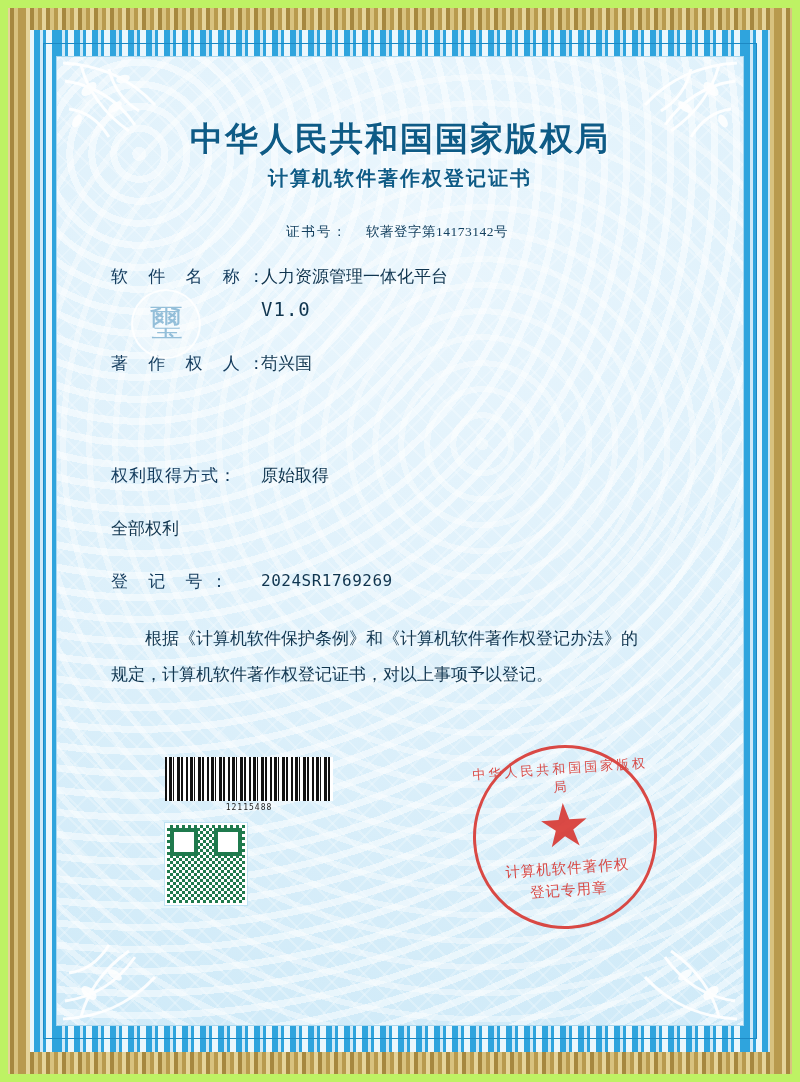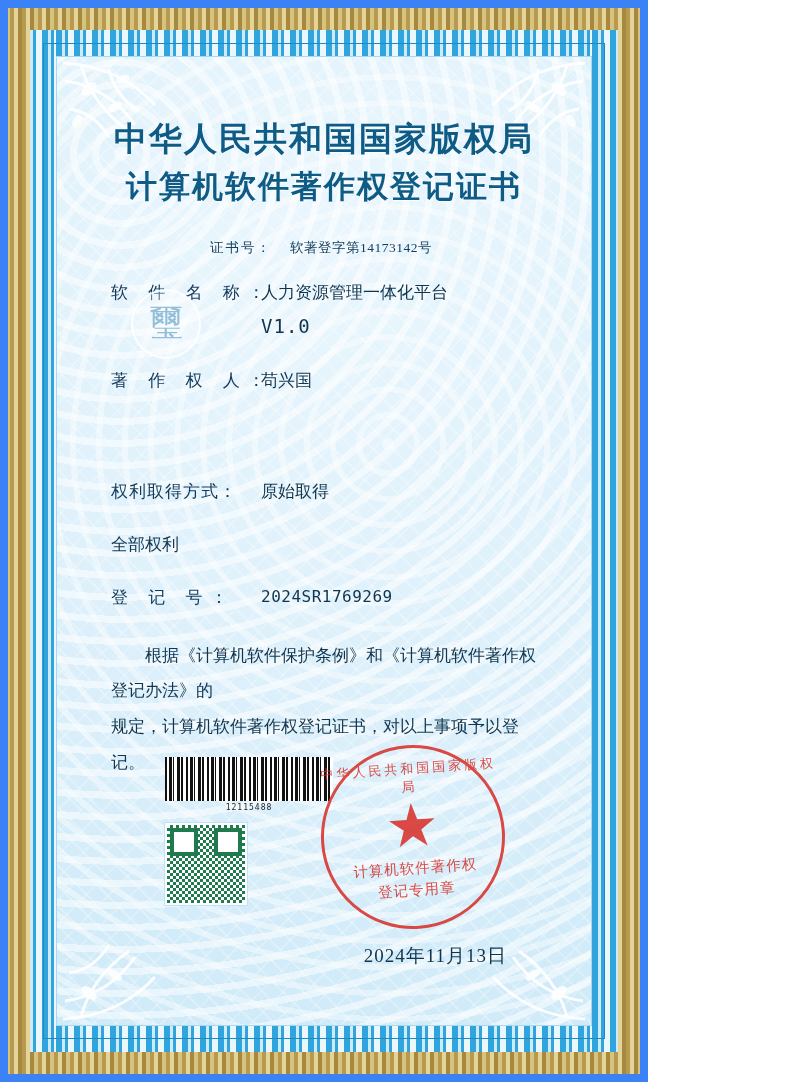--- a/index.html
+++ b/index.html
@@ -10,23 +10,23 @@
     width: 800px;
     height: 1082px;
     font-family: "Liberation Serif", serif;
     background: #ffffff;
     overflow: hidden;
   }
 
   
   .page {
     position: relative;
-    width: 648px;
+    width: 800px;
     height: 1082px;
-    background: #3b82f6;
+    background: #bef264;
     box-sizing: border-box;
     overflow: hidden;
   }
 
   
   .gold-frame {
     position: absolute;
     left: 8px;
     top: 8px;
     right: 8px;
@@ -131,21 +131,21 @@
     text-align: center;
   }
   .title1, .title2 {
     font-family: "DejaVu Serif", serif;
     font-weight: bold;
     color: #0e5b86;
     letter-spacing: 2px;
     text-shadow: 0 1px 0 rgba(255,255,255,.8);
   }
   .title1 { font-size: 33px; line-height: 1.45; }
-  .title2 { font-size: 31px; line-height: 1.5; }
+  .title2 { font-size: 20px; line-height: 1.5; }
 
   .cert-no {
     margin-top: 30px;
     text-align: center;
     font-size: 13.5px;
     color: #14405f;
     letter-spacing: .5px;
     padding-right: 6px;
   }
   .cert-no .label { letter-spacing: 2px; }
@@ -446,16 +446,15 @@
     <div class="barcode-text">12115488</div>
     <div class="qr"></div>
 
     <div class="seal">
       <div class="arc">中华人民共和国国家版权局</div>
       <div class="star">★</div>
       <div class="l1">计算机软件著作权</div>
       <div class="l2">登记专用章</div>
     </div>
 
-    <div class="seal-date">2024年11月13日</div>
 
   </div>
 </div>
 
 </body></html>

